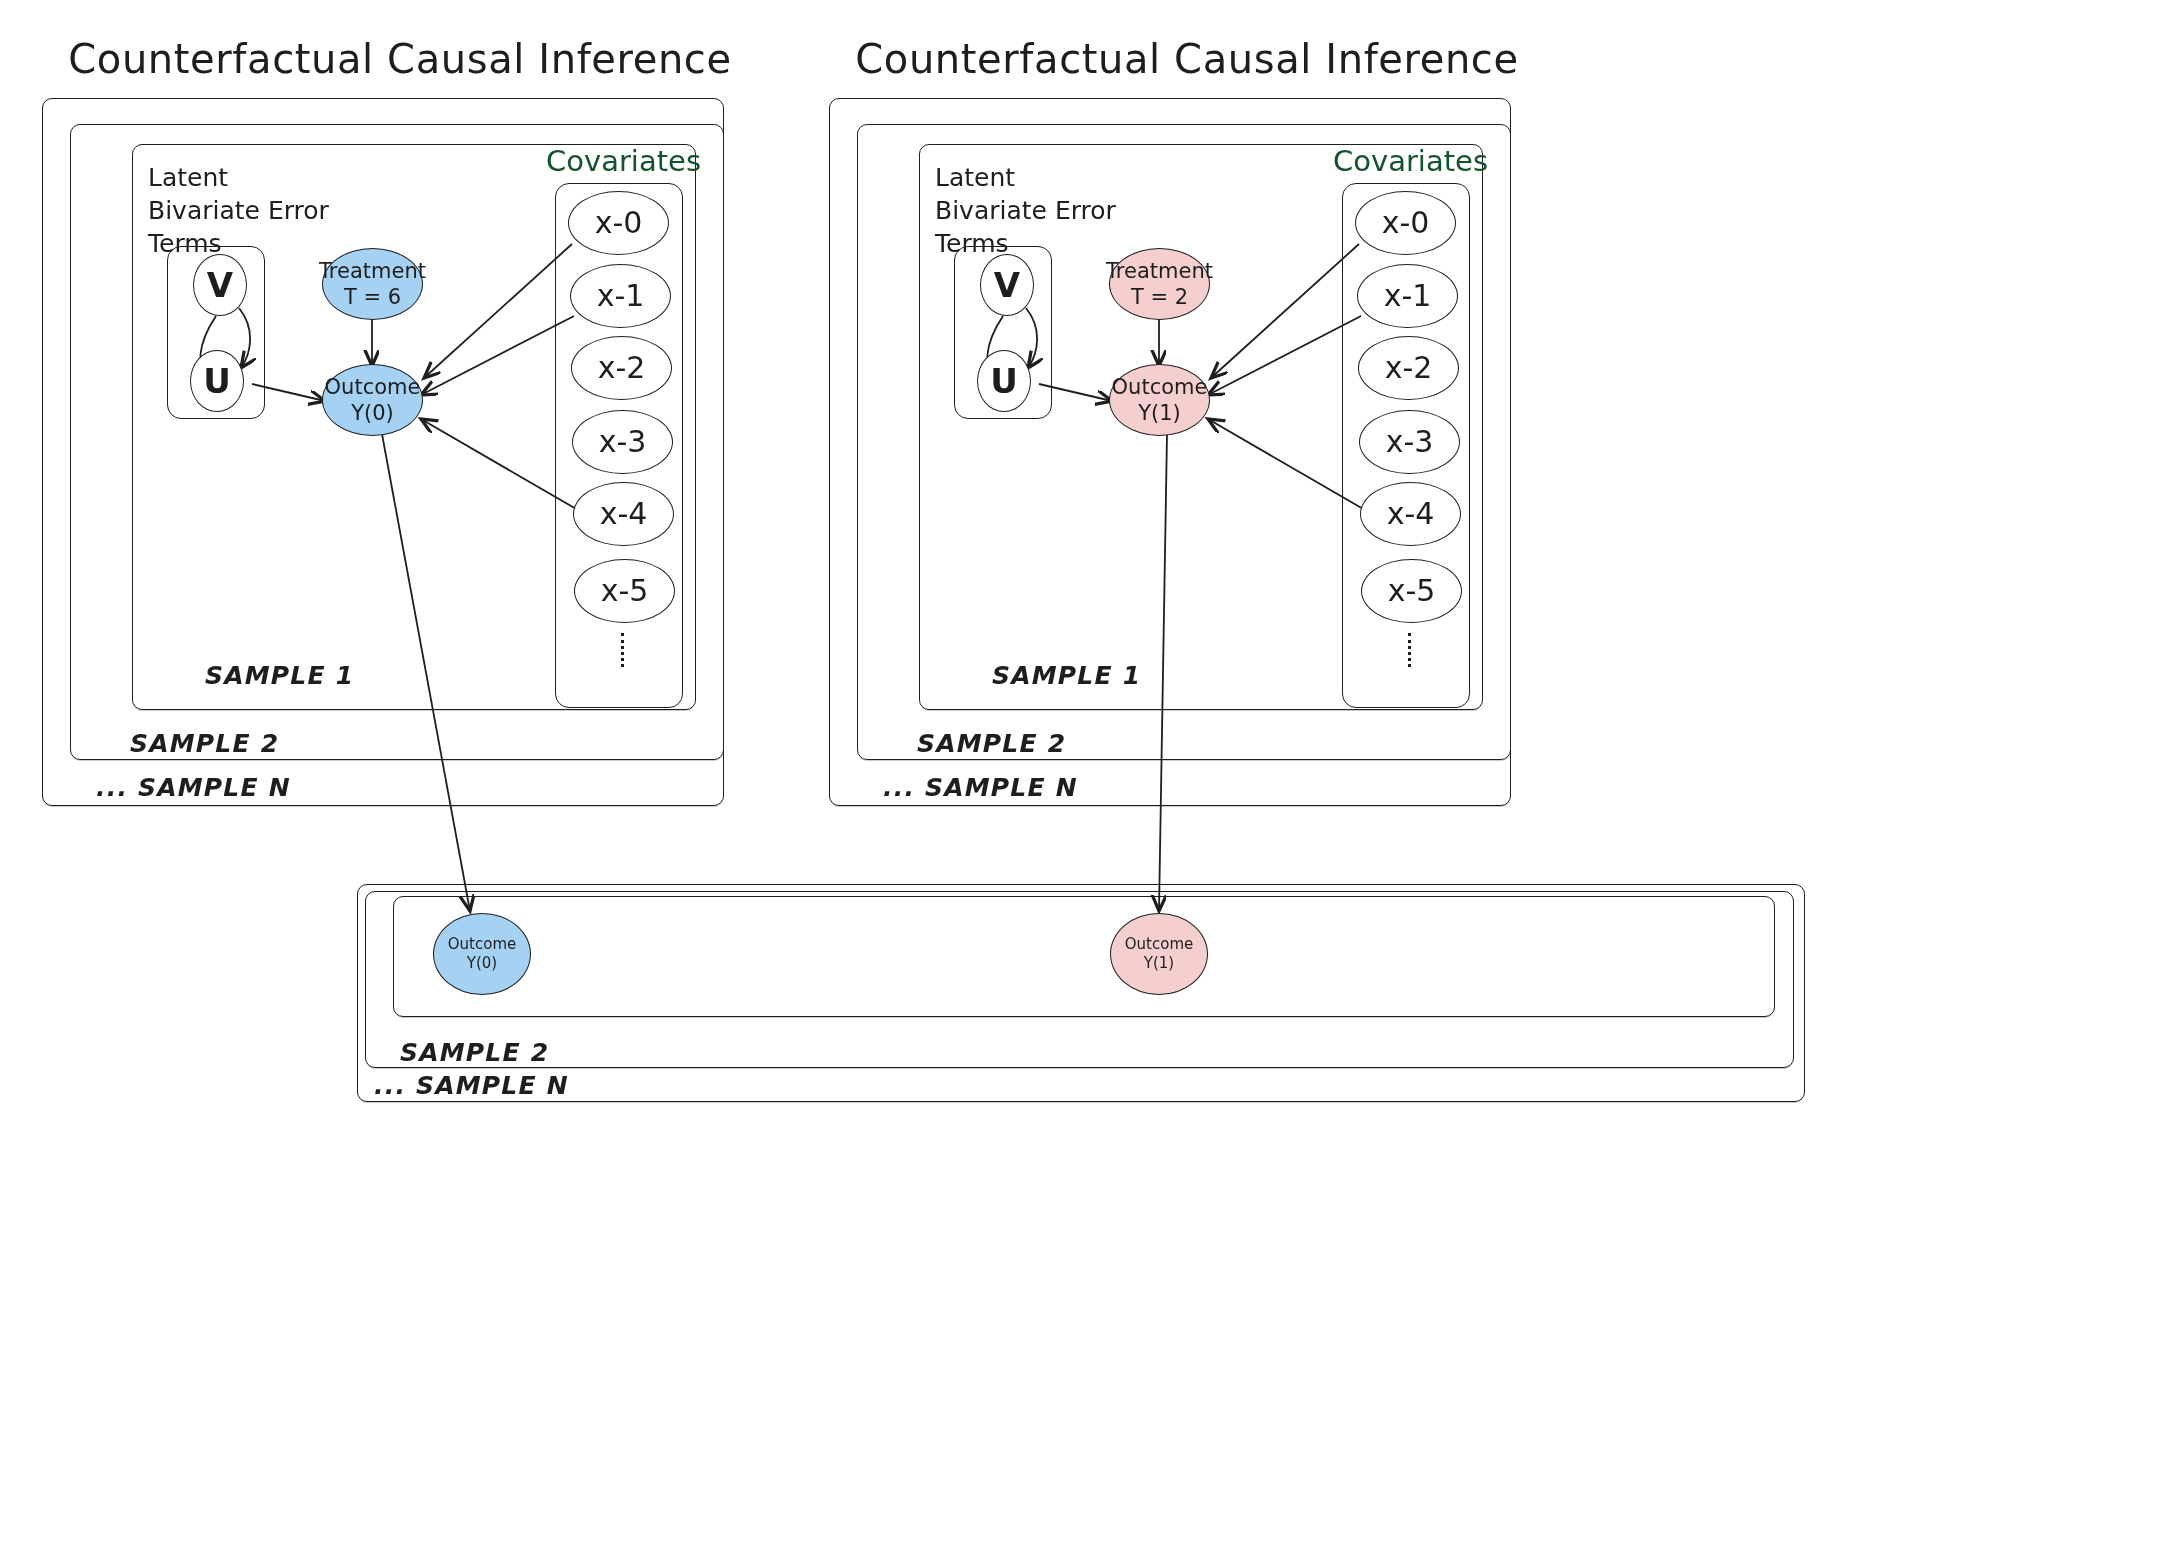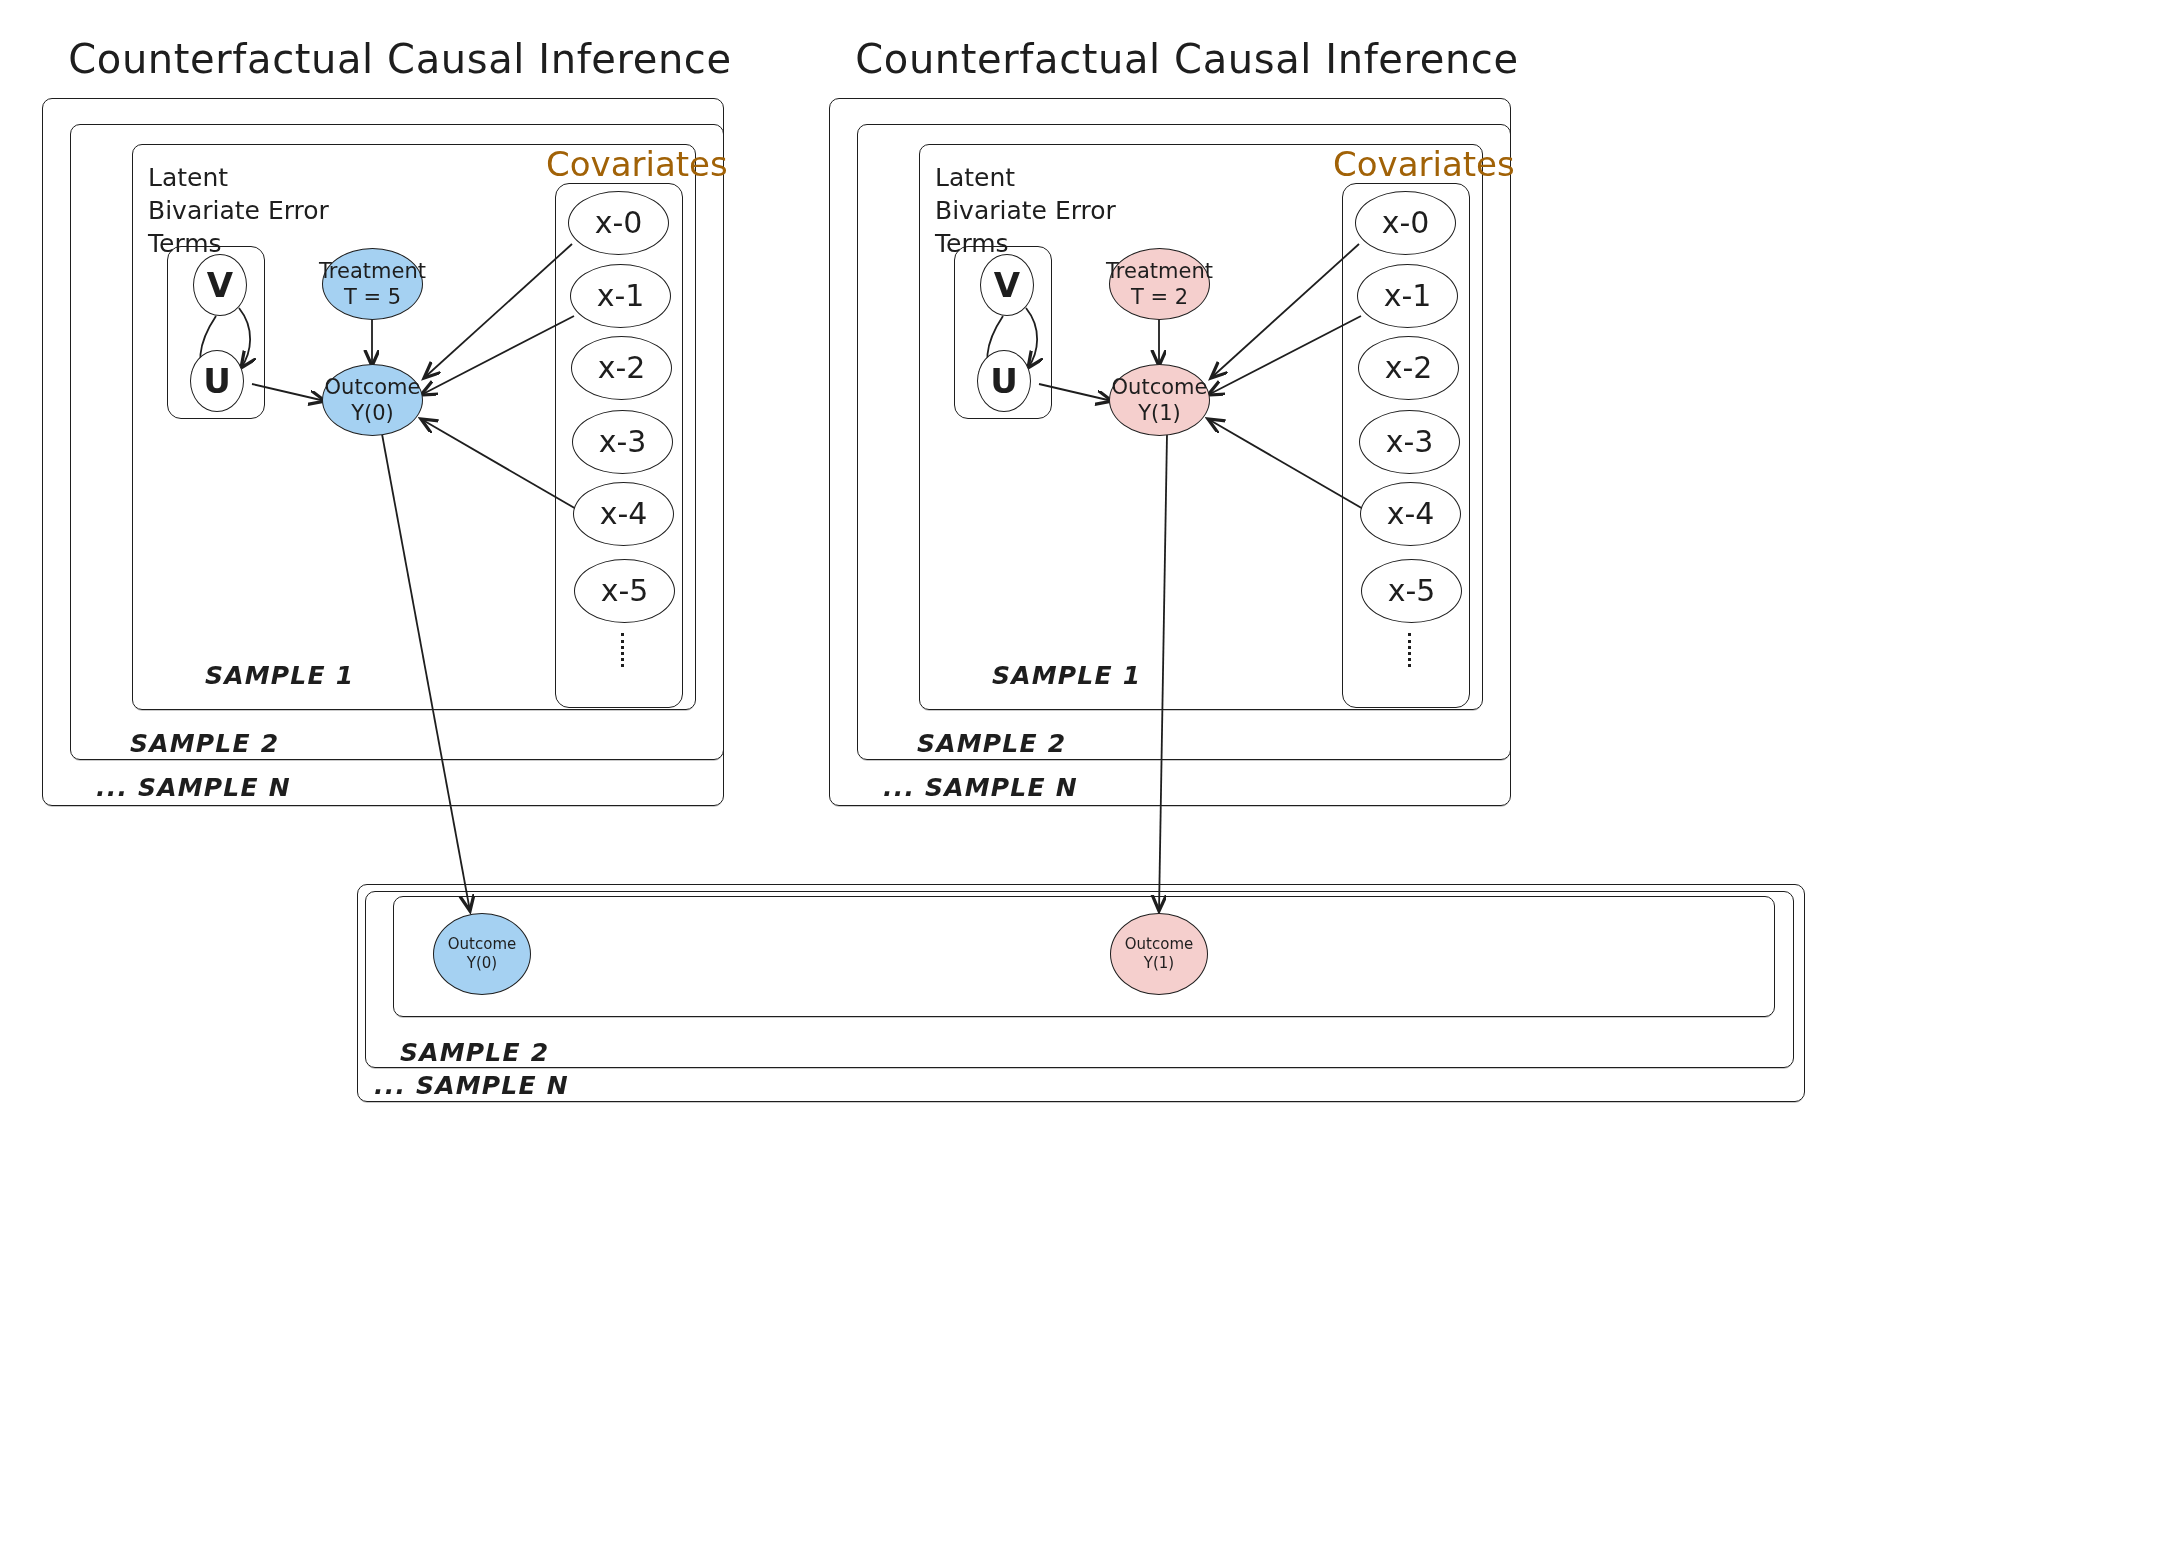--- a/index.html
+++ b/index.html
@@ -29,21 +29,21 @@
     color:#1e1e1e;
   }
 
   
   .subbox{
     position:absolute;border:1.5px solid #1e1e1e;border-radius:14px;
     box-sizing:border-box;background:transparent;
   }
   .subbox-title{
     position:absolute;white-space:nowrap;text-align:center;
-    font-size:34px;color:#a16207;
+    font-size:29px;color:#14532d;
   }
   .multiline-title{
     position:absolute;line-height:1.32;
     font-size:25px;color:#1e1e1e;white-space:pre-line;
   }
 
   
   .node{
     position:absolute;box-sizing:border-box;
     border:1.7px solid #1e1e1e;border-radius:50%;
@@ -123,21 +123,21 @@
   <div class="subbox" style="left:167px;top:230px;width:98px;height:173px;"></div>
   <div class="node plain letter" style="left:193px;top:238px;width:54px;height:62px;">
     <span class="l1">V</span>
   </div>
   <div class="node plain letter" style="left:190px;top:334px;width:54px;height:62px;">
     <span class="l1">U</span>
   </div>
 
   <div class="node blue big" style="left:322px;top:232px;width:101px;height:72px;">
     <span class="l1">Treatment</span>
-    <span class="l2">T = 5</span>
+    <span class="l2">T = 6</span>
   </div>
 
   <div class="node blue big" style="left:322px;top:348px;width:101px;height:72px;">
     <span class="l1">Outcome</span>
     <span class="l2">Y(0)</span>
   </div>
 
   <div class="subbox-title" style="left:546px;top:128px;width:140px;">Covariates</div>
   <div class="subbox" style="left:555px;top:167px;width:128px;height:525px;"></div>
   <div class="node plain cov" style="left:568px;top:175px;width:101px;height:64px;">

